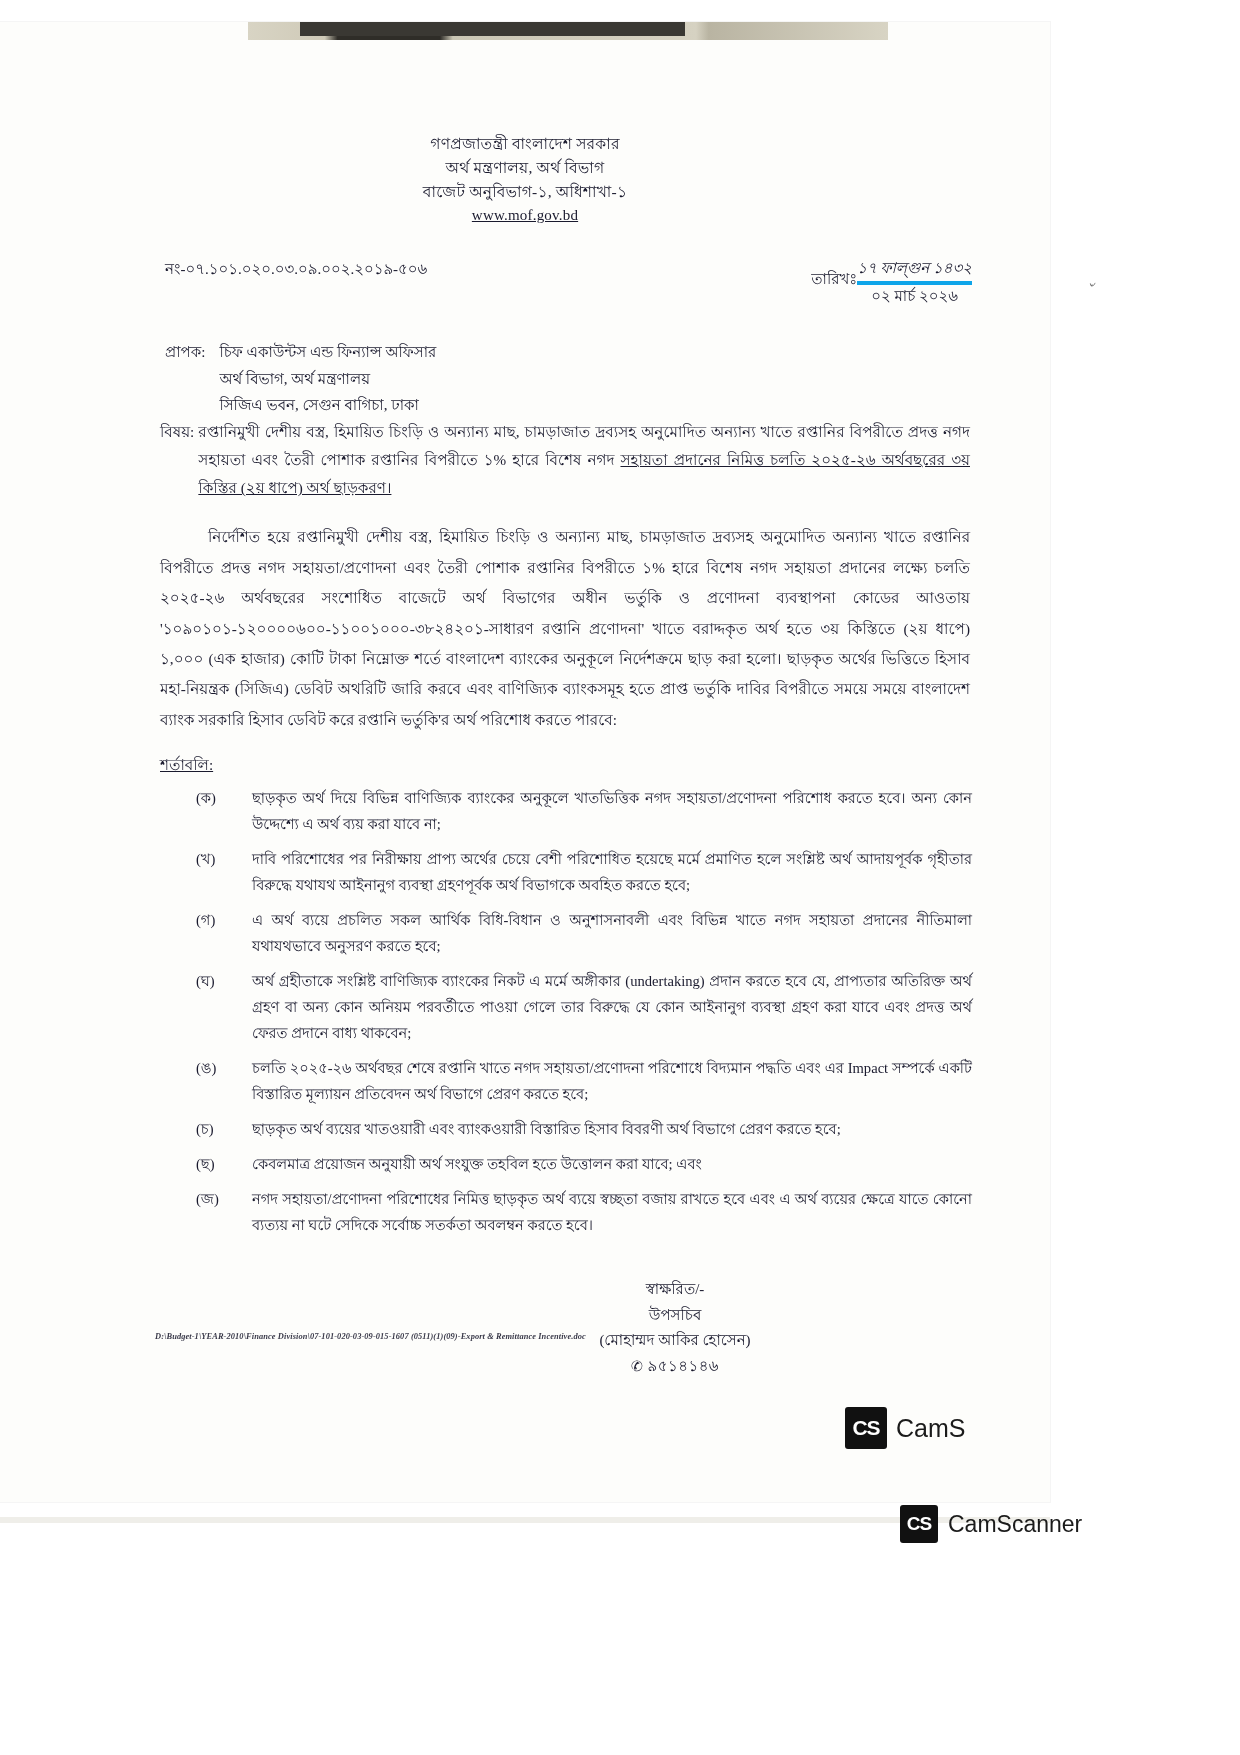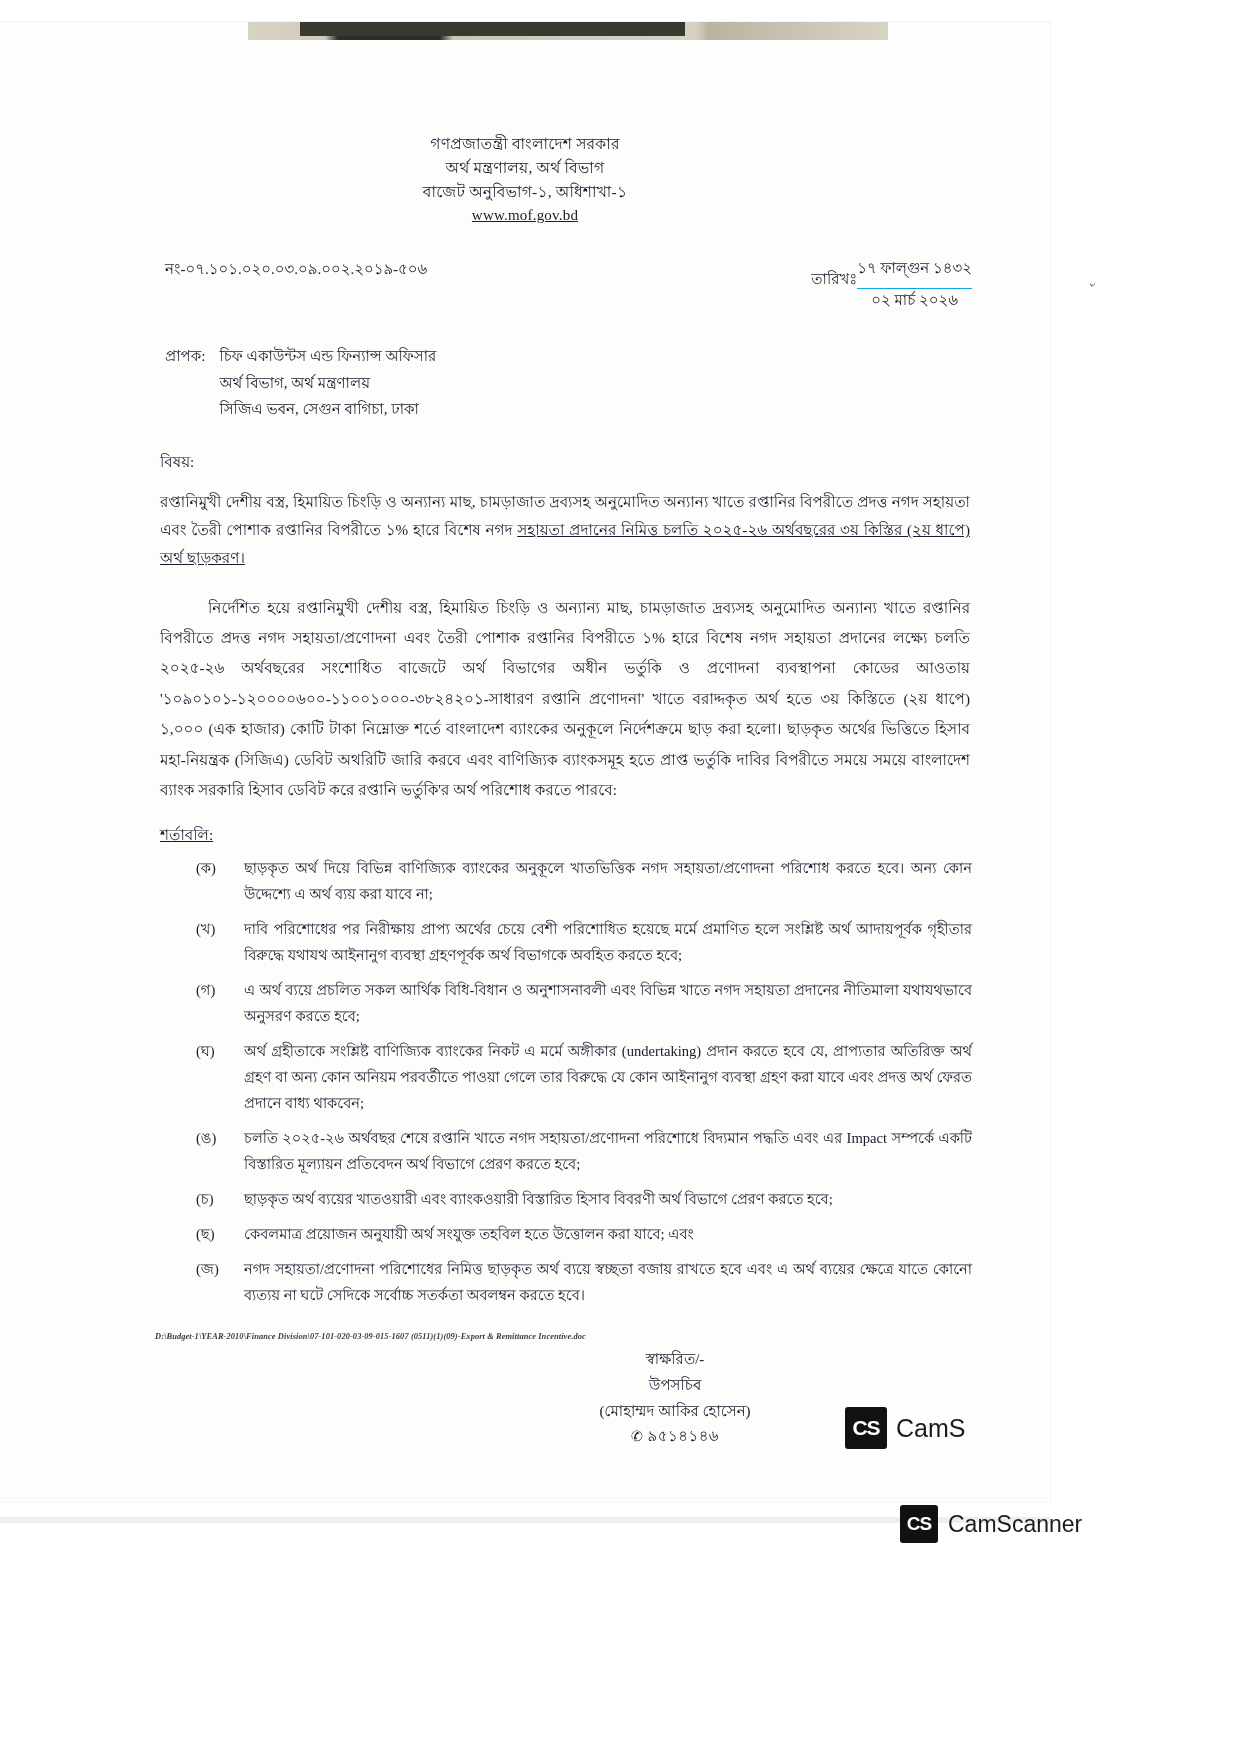--- a/index.html
+++ b/index.html
@@ -84,42 +84,40 @@
   }
   .memo-no { font-size: 15px; white-space: nowrap; }
   .date-block {
     display: flex;
     align-items: flex-start;
     gap: 0;
     font-size: 15px;
   }
   .date-label { padding-top: 10px; }
   .date-lines { text-align: center; line-height: 1.5; }
-  .date-lines .d1 { border-bottom: 1px solid #0ea5e9; padding-bottom: 8px; display: block; }
+  .date-lines .d1 { border-bottom: 4px solid #0ea5e9; padding-bottom: 1px; display: block; font-style: italic; }
 
   
   .recipient {
     margin-top: 32px;
     padding-left: 165px;
     display: flex;
     gap: 14px;
     font-size: 15px;
     line-height: 1.75;
   }
   .recipient .lbl { white-space: nowrap; }
 
   
   .subject {
-    margin-top: 26px;
     padding: 0 80px 0 160px;
     display: flex;
-    gap: 12px;
+    gap: 4px;
     font-size: 15.2px;
     line-height: 1.85;
-    flex-direction: column;
   }
   .subject .lbl { white-space: nowrap; padding-top: 0; }
   .subject .txt { text-align: justify; }
   .subject .txt .u { text-decoration: underline; }
 
   
   .body-para {
     margin-top: 20px;
     padding: 0 80px 0 160px;
     font-size: 15.2px;
@@ -141,21 +139,21 @@
     list-style: none;
     font-size: 14.6px;
   }
   ol.conditions li {
     display: flex;
     gap: 14px;
     margin-bottom: 9px;
     line-height: 1.78;
   }
   ol.conditions li .mark { width: 34px; flex: 0 0 34px; text-align: left; }
-  ol.conditions li .txt { flex: 1; text-align: justify; }
+  ol.conditions li .txt { flex: 1; text-align: justify; margin-left: 8px; }
 
   
   .signature {
     margin-top: 38px;
     text-align: center;
     padding-left: 300px;
     font-size: 15px;
     line-height: 1.72;
   }
   .sig-phone { letter-spacing: .5px; }

